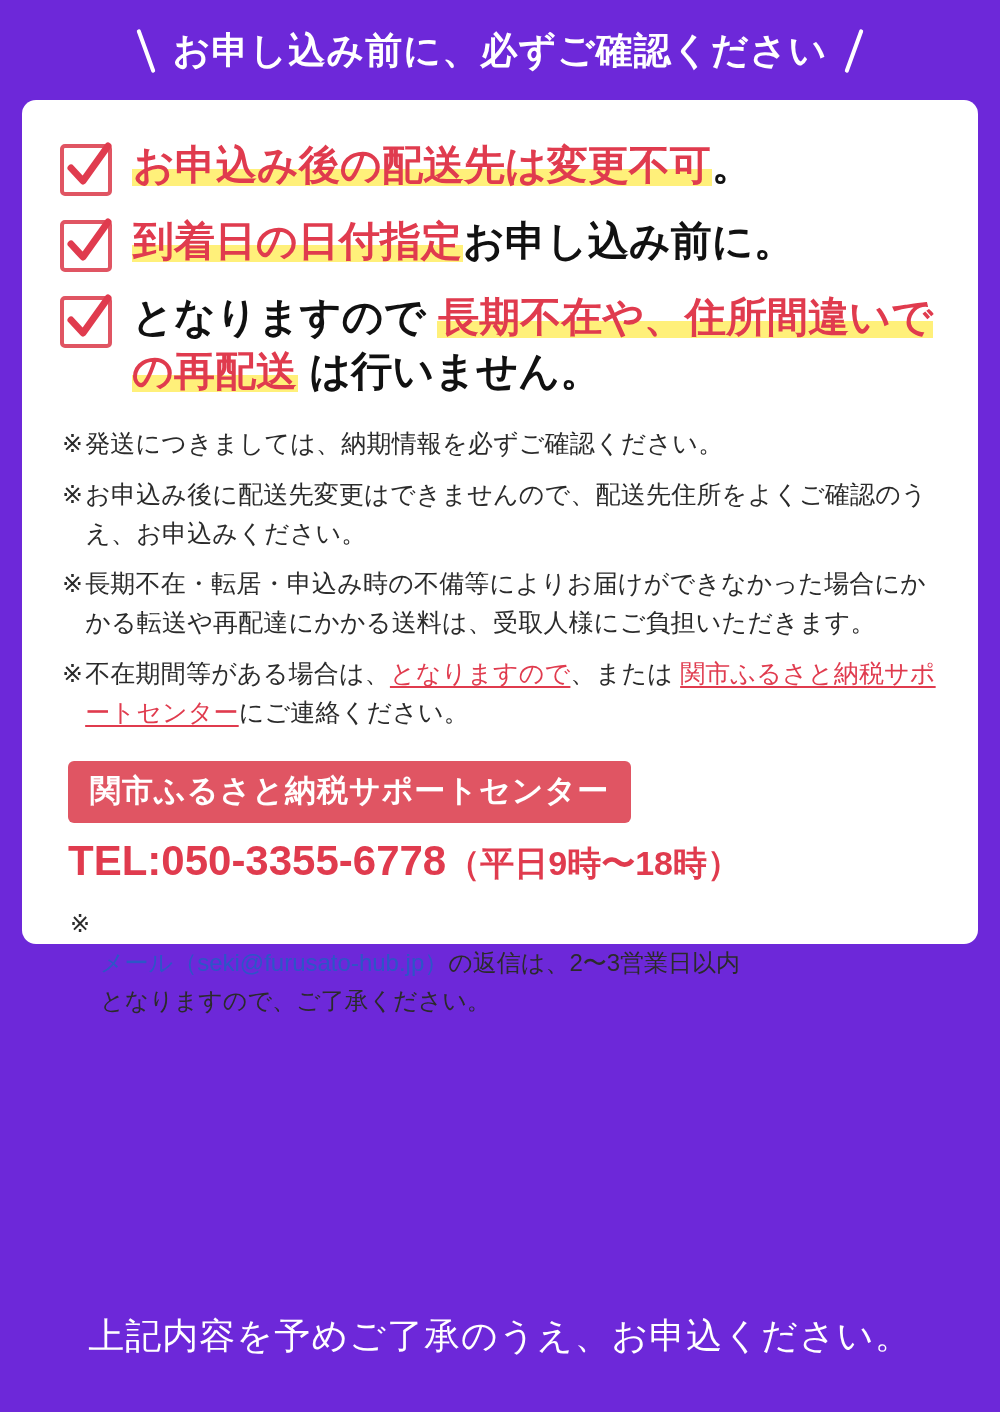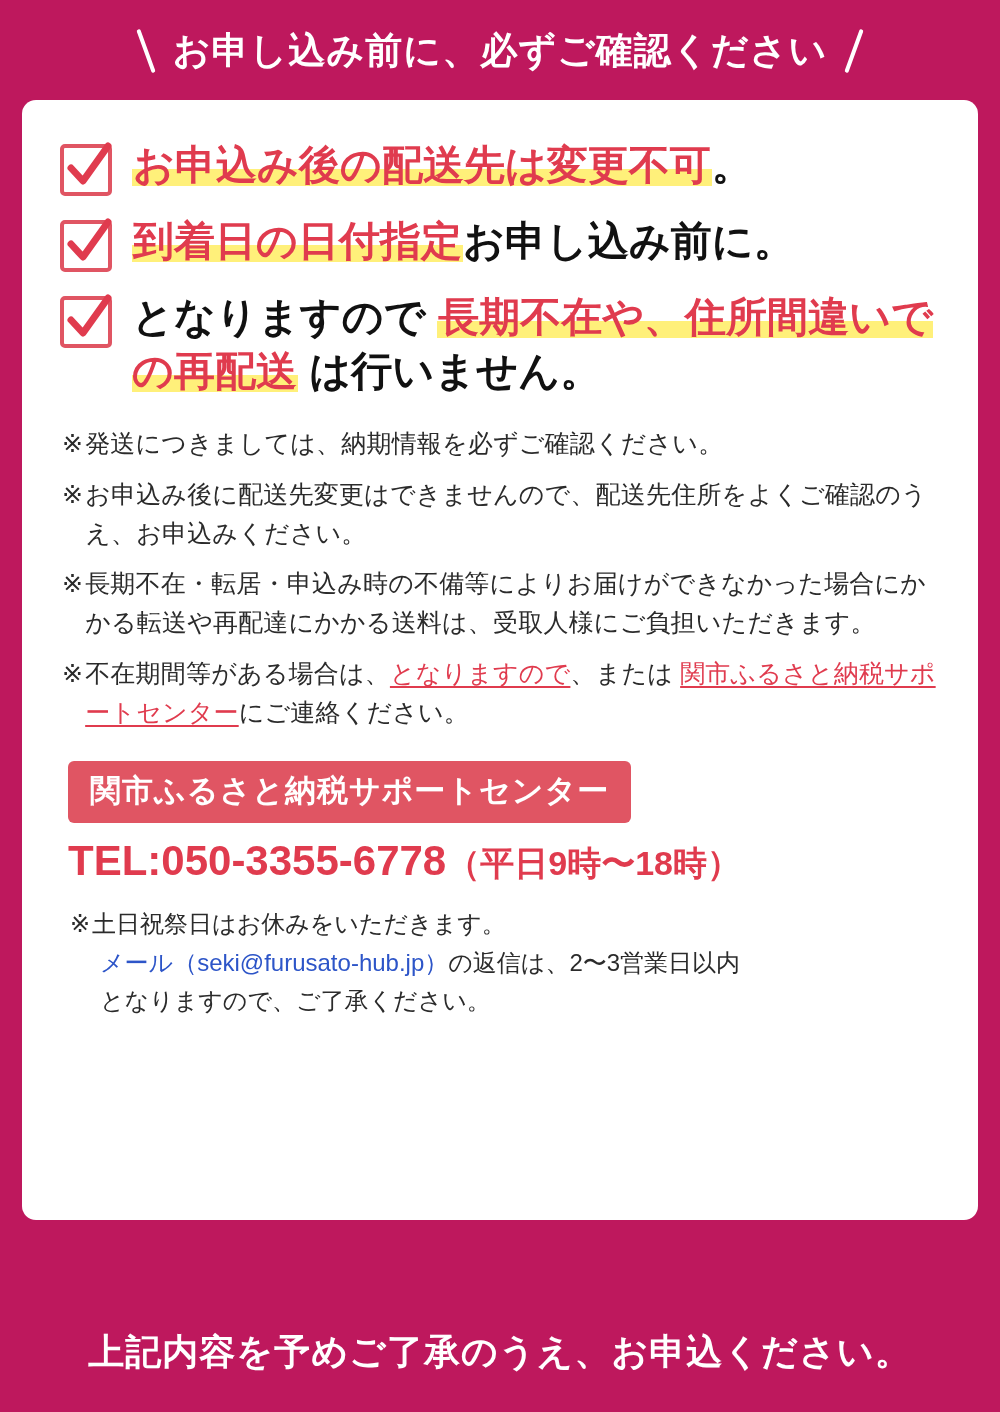--- a/index.html
+++ b/index.html
@@ -11,21 +11,21 @@
     height: 1412px;
     background: #ffffff;
     font-family: "Liberation Sans", "DejaVu Sans", sans-serif;
     -webkit-font-smoothing: antialiased;
   }
   .poster {
     position: relative;
     width: 1000px;
     height: 1412px;
     box-sizing: border-box;
-    background: #be185d;
+    background: #6d28d9;
     padding: 0;
     overflow: hidden;
   }
   
   .header {
     padding: 28px 0 10px 0;
     text-align: center;
   }
   .header-kicker {
     display: flex;
@@ -67,21 +67,21 @@
     text-shadow: 0 0 1px rgba(0,0,0,0.05);
   }
 
   
   .card {
     margin: 16px 22px 0 22px;
     background: #ffffff;
     border-radius: 14px;
     padding: 34px 34px 22px 34px;
     box-sizing: border-box;
-    height: 1120px;
+    height: 844px;
   }
 
   
   .checklist {
     margin: 4px 0 0 4px;
   }
   .check-row {
     display: flex;
     align-items: flex-start;
     margin-bottom: 18px;
@@ -187,28 +187,28 @@
   }
   .mail-blue {
     color: #2d55c8;
   }
 
   
   .footer {
     position: absolute;
     left: 0;
     right: 0;
-    bottom: 0;
+    bottom: 16px;
     height: 120px;
     display: flex;
     align-items: center;
     justify-content: center;
     color: #ffffff;
     font-size: 36px;
-    font-weight: 700;
+    font-weight: 400;
     letter-spacing: 1px;
   }
 </style>
 </head>
 <body>
 
 <div class="poster">
 
   <div class="header">
     <div class="header-kicker">
@@ -276,21 +276,20 @@
     </div>
 
     <div class="contact">
       <div class="contact-name">関市ふるさと納税サポートセンター</div>
       <div class="contact-tel"><span>TEL:050-3355-6778</span><span class="hours">（平日9時〜18時）</span></div>
     </div>
 
     <div class="footnotes">
       <div class="footnote-line">
         <span class="note-mark">※</span>
-        <span>土日祝祭日はお休みをいただきます。</span>
       </div>
       <div class="footnote-line footnote-indent">
         <span class="mail-blue">メール（seki@furusato-hub.jp）</span>
           <span>の返信は、2〜3営業日以内</span>
       </div>
       <div class="footnote-line footnote-indent">
         <span>となりますので、ご了承ください。</span>
       </div>
     </div>
 

